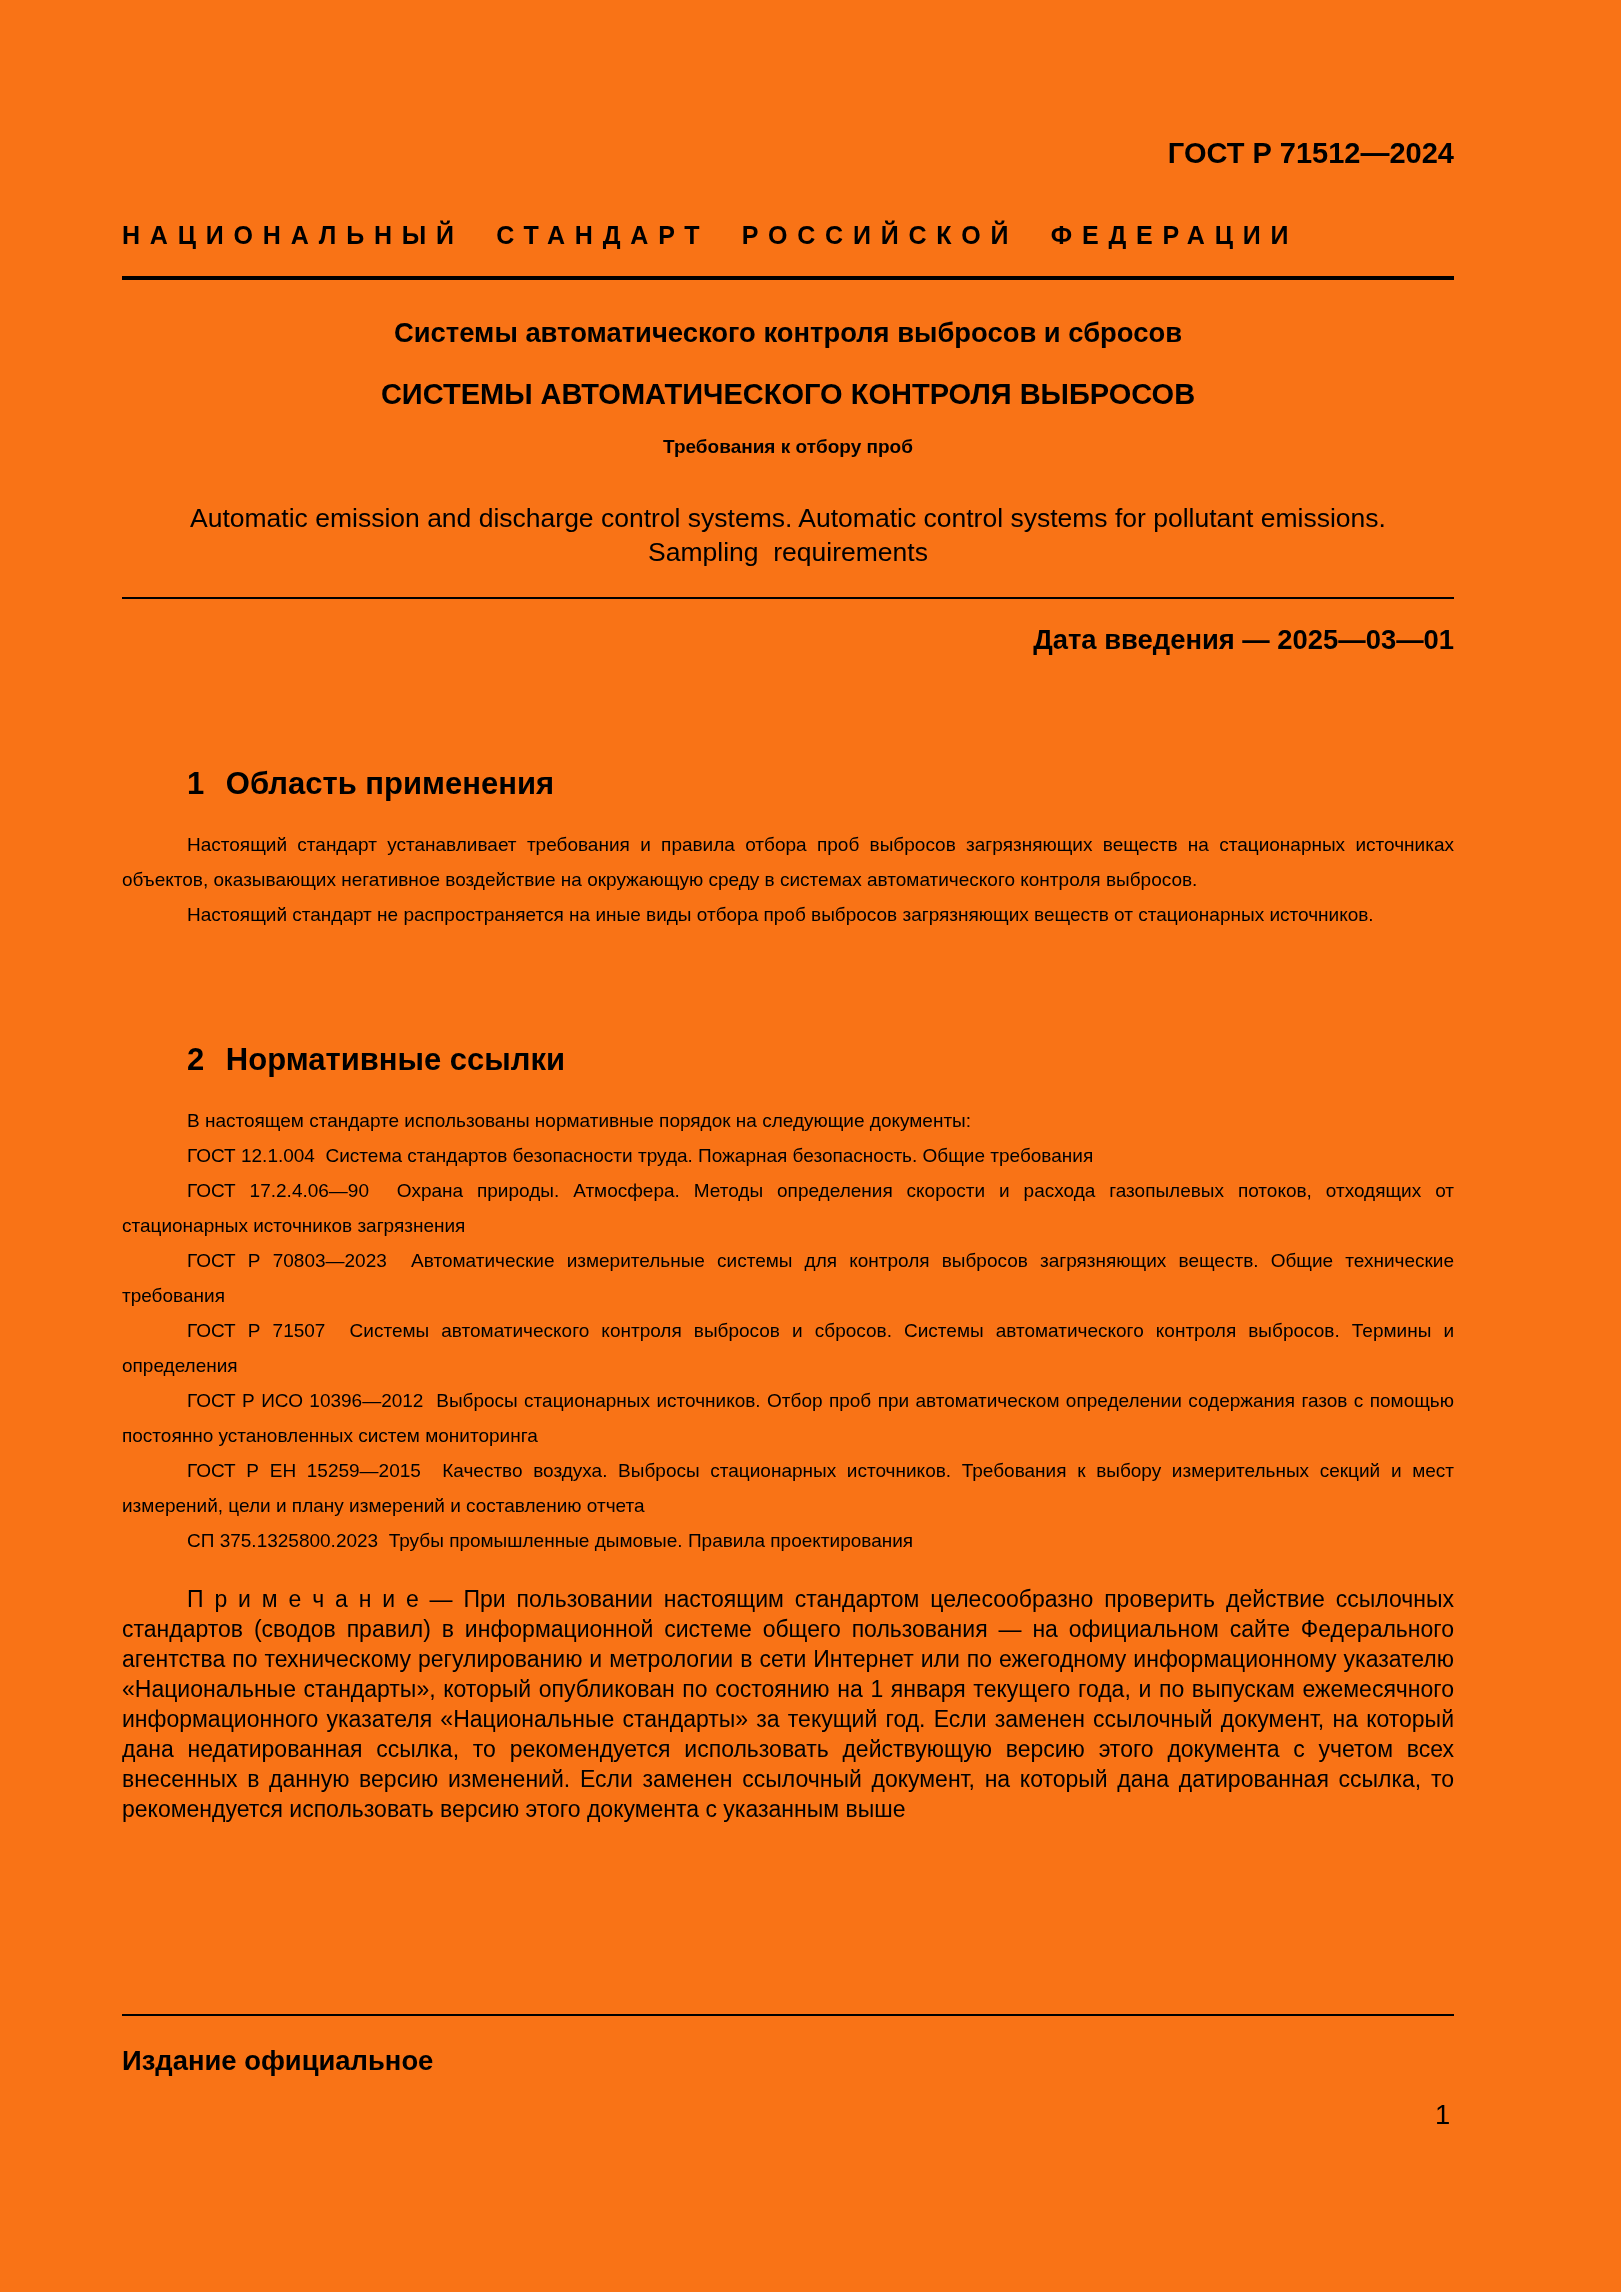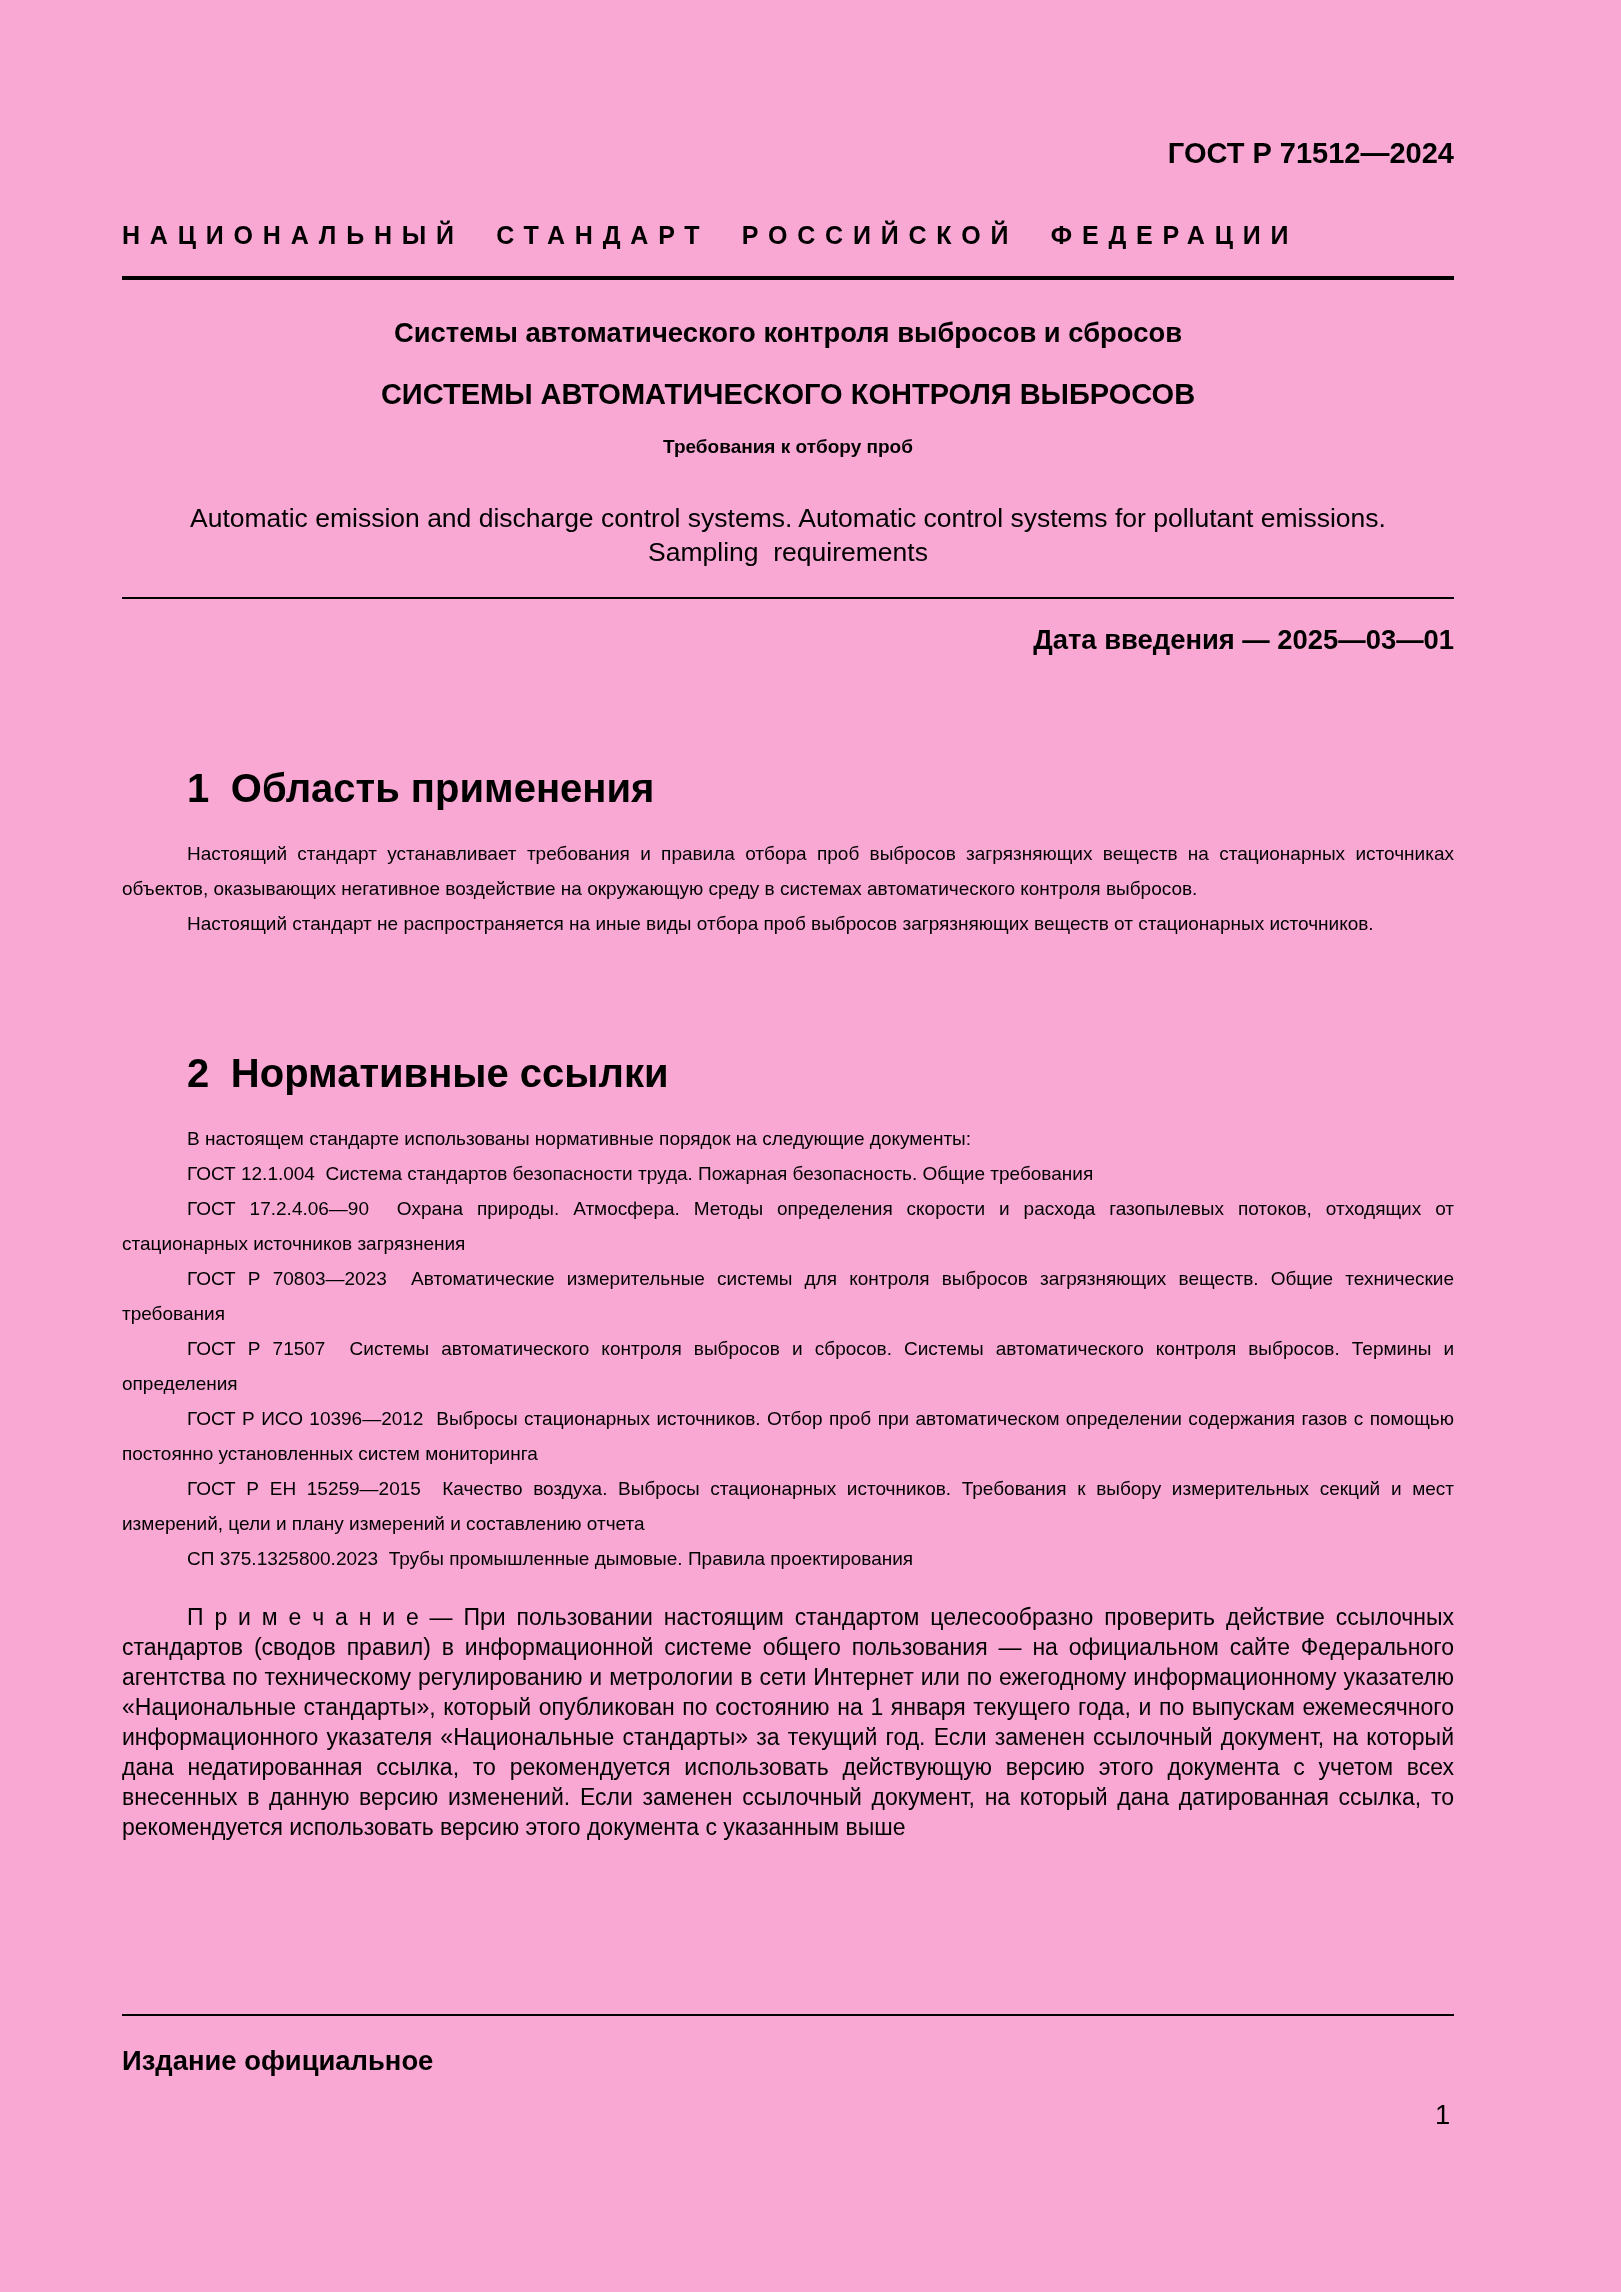--- a/index.html
+++ b/index.html
@@ -3,21 +3,21 @@
 <meta charset="utf-8">
 <style>
   html, body { margin: 0; padding: 0; }
   body { background: #ffffff; }
 
   .page {
     position: relative;
     width: 1621px;
     height: 2293px;
     box-sizing: border-box;
-    background: #f9a8d4;
+    background: #f97316;
     color: #000000;
     font-family: "Liberation Sans", "DejaVu Sans", sans-serif;
     padding: 137px 167px 162px 122px;
     display: flex;
     flex-direction: column;
     overflow: hidden;
   }
 
   .doc-code {
     text-align: right;
@@ -46,21 +46,21 @@
   .effective-date {
     margin-top: 25.5px;
     text-align: right;
     font-size: 27.4px;
     font-weight: bold;
   }
 
   .section-heading {
     margin: 110px 0 0 0;
     padding-left: 65px;
-    font-size: 40px;
+    font-size: 31px;
     font-weight: bold;
   }
   .section-heading.second { }
   .section-heading .sec-num { margin-right: 21.6px; }
 
   .section-body {
     margin-top: 25px;
     font-size: 19px;
     line-height: 35px;
     text-align: justify;

